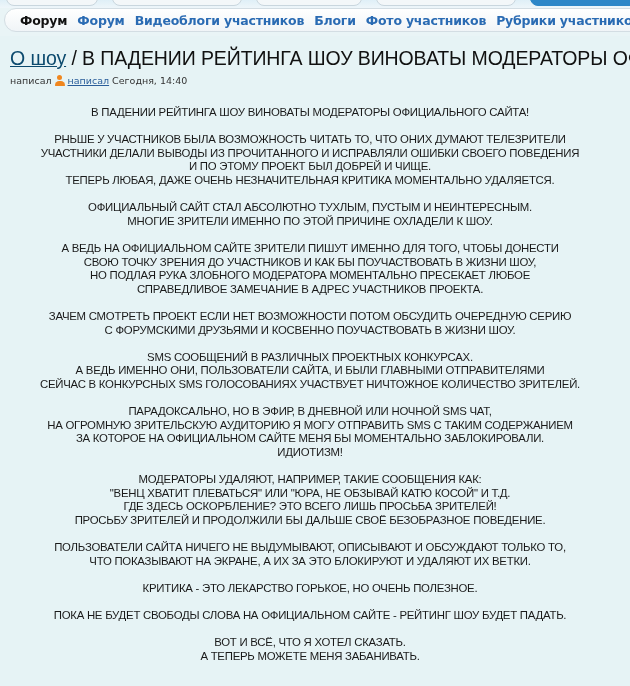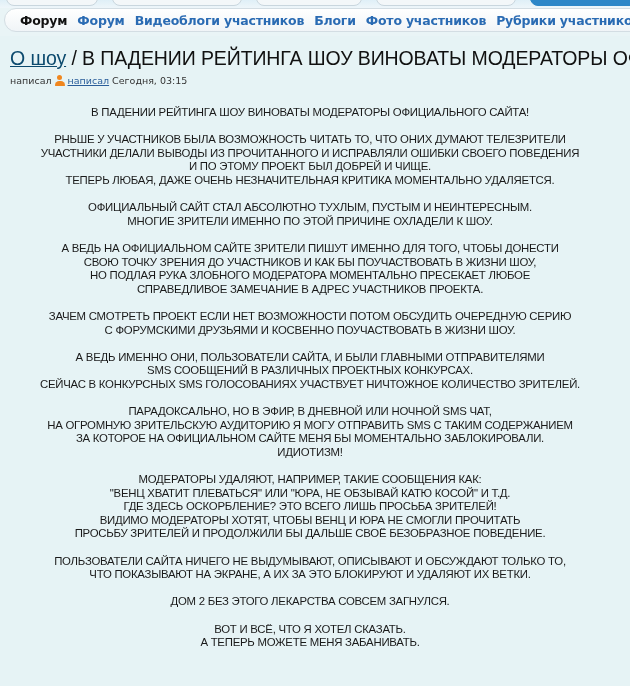--- a/index.html
+++ b/index.html
@@ -155,21 +155,21 @@
     <a class="cat-link">О шоу</a><span> / </span><span>В ПАДЕНИИ РЕЙТИНГА ШОУ ВИНОВАТЫ МОДЕРАТОРЫ ОФФ САЙТА!</span>
   </h1>
 
   <div class="post-meta">
     <span>написал</span>
     <span class="user-icon">
         <span class="head"></span>
         <span class="body"></span>
       </span>
     <a class="author">написал</a>
-    <span>Сегодня, 03:15</span>
+    <span>Сегодня, 14:40</span>
   </div>
 
   <article class="post-body">
     <p class="para">
       <span class="line">В ПАДЕНИИ РЕЙТИНГА ШОУ ВИНОВАТЫ МОДЕРАТОРЫ ОФИЦИАЛЬНОГО САЙТА!</span>
     </p>
     <p class="para">
       <span class="line">РНЬШЕ У УЧАСТНИКОВ БЫЛА ВОЗМОЖНОСТЬ ЧИТАТЬ ТО, ЧТО ОНИХ ДУМАЮТ ТЕЛЕЗРИТЕЛИ</span>
       <span class="line">УЧАСТНИКИ ДЕЛАЛИ ВЫВОДЫ ИЗ ПРОЧИТАННОГО И ИСПРАВЛЯЛИ ОШИБКИ СВОЕГО ПОВЕДЕНИЯ</span>
       <span class="line">И ПО ЭТОМУ ПРОЕКТ БЫЛ ДОБРЕЙ И ЧИЩЕ.</span>
@@ -183,42 +183,44 @@
       <span class="line">А ВЕДЬ НА ОФИЦИАЛЬНОМ САЙТЕ ЗРИТЕЛИ ПИШУТ ИМЕННО ДЛЯ ТОГО, ЧТОБЫ ДОНЕСТИ</span>
       <span class="line">СВОЮ ТОЧКУ ЗРЕНИЯ ДО УЧАСТНИКОВ И КАК БЫ ПОУЧАСТВОВАТЬ В ЖИЗНИ ШОУ,</span>
       <span class="line">НО ПОДЛАЯ РУКА ЗЛОБНОГО МОДЕРАТОРА МОМЕНТАЛЬНО ПРЕСЕКАЕТ ЛЮБОЕ</span>
       <span class="line">СПРАВЕДЛИВОЕ ЗАМЕЧАНИЕ В АДРЕС УЧАСТНИКОВ ПРОЕКТА.</span>
     </p>
     <p class="para">
       <span class="line">ЗАЧЕМ СМОТРЕТЬ ПРОЕКТ ЕСЛИ НЕТ ВОЗМОЖНОСТИ ПОТОМ ОБСУДИТЬ ОЧЕРЕДНУЮ СЕРИЮ</span>
       <span class="line">С ФОРУМСКИМИ ДРУЗЬЯМИ И КОСВЕННО ПОУЧАСТВОВАТЬ В ЖИЗНИ ШОУ.</span>
     </p>
     <p class="para">
+      <span class="line">SMS СООБЩЕНИЙ В РАЗЛИЧНЫХ ПРОЕКТНЫХ КОНКУРСАХ.</span>
       <span class="line">А ВЕДЬ ИМЕННО ОНИ, ПОЛЬЗОВАТЕЛИ САЙТА, И БЫЛИ ГЛАВНЫМИ ОТПРАВИТЕЛЯМИ</span>
-      <span class="line">SMS СООБЩЕНИЙ В РАЗЛИЧНЫХ ПРОЕКТНЫХ КОНКУРСАХ.</span>
       <span class="line">СЕЙЧАС В КОНКУРСНЫХ SMS ГОЛОСОВАНИЯХ УЧАСТВУЕТ НИЧТОЖНОЕ КОЛИЧЕСТВО ЗРИТЕЛЕЙ.</span>
     </p>
     <p class="para">
       <span class="line">ПАРАДОКСАЛЬНО, НО В ЭФИР, В ДНЕВНОЙ ИЛИ НОЧНОЙ SMS ЧАТ,</span>
       <span class="line">НА ОГРОМНУЮ ЗРИТЕЛЬСКУЮ АУДИТОРИЮ Я МОГУ ОТПРАВИТЬ SMS С ТАКИМ СОДЕРЖАНИЕМ</span>
       <span class="line">ЗА КОТОРОЕ НА ОФИЦИАЛЬНОМ САЙТЕ МЕНЯ БЫ МОМЕНТАЛЬНО ЗАБЛОКИРОВАЛИ.</span>
       <span class="line">ИДИОТИЗМ!</span>
     </p>
     <p class="para">
       <span class="line">МОДЕРАТОРЫ УДАЛЯЮТ, НАПРИМЕР, ТАКИЕ СООБЩЕНИЯ КАК:</span>
       <span class="line">"ВЕНЦ ХВАТИТ ПЛЕВАТЬСЯ" ИЛИ "ЮРА, НЕ ОБЗЫВАЙ КАТЮ КОСОЙ" И Т.Д.</span>
       <span class="line">ГДЕ ЗДЕСЬ ОСКОРБЛЕНИЕ? ЭТО ВСЕГО ЛИШЬ ПРОСЬБА ЗРИТЕЛЕЙ!</span>
-      <span class="line">ВИДИМО МОДЕРАТОРЫ ХОТЯТ, ЧТОБЫ ВЕНЦ И ЮРА НЕ СМОГЛИ ПРОЧИТАТЬ</span>
       <span class="line">ПРОСЬБУ ЗРИТЕЛЕЙ И ПРОДОЛЖИЛИ БЫ ДАЛЬШЕ СВОЁ БЕЗОБРАЗНОЕ ПОВЕДЕНИЕ.</span>
     </p>
     <p class="para">
       <span class="line">ПОЛЬЗОВАТЕЛИ САЙТА НИЧЕГО НЕ ВЫДУМЫВАЮТ, ОПИСЫВАЮТ И ОБСУЖДАЮТ ТОЛЬКО ТО,</span>
       <span class="line">ЧТО ПОКАЗЫВАЮТ НА ЭКРАНЕ, А ИХ ЗА ЭТО БЛОКИРУЮТ И УДАЛЯЮТ ИХ ВЕТКИ.</span>
     </p>
     <p class="para">
-      <span class="line">ДОМ 2 БЕЗ ЭТОГО ЛЕКАРСТВА СОВСЕМ ЗАГНУЛСЯ.</span>
+      <span class="line">КРИТИКА - ЭТО ЛЕКАРСТВО ГОРЬКОЕ, НО ОЧЕНЬ ПОЛЕЗНОЕ.</span>
+    </p>
+    <p class="para">
+      <span class="line">ПОКА НЕ БУДЕТ СВОБОДЫ СЛОВА НА ОФИЦИАЛЬНОМ САЙТЕ - РЕЙТИНГ ШОУ БУДЕТ ПАДАТЬ.</span>
     </p>
     <p class="para">
       <span class="line">ВОТ И ВСЁ, ЧТО Я ХОТЕЛ СКАЗАТЬ.</span>
       <span class="line">А ТЕПЕРЬ МОЖЕТЕ МЕНЯ ЗАБАНИВАТЬ.</span>
     </p>
   </article>
 </main>
 
 </body></html>

